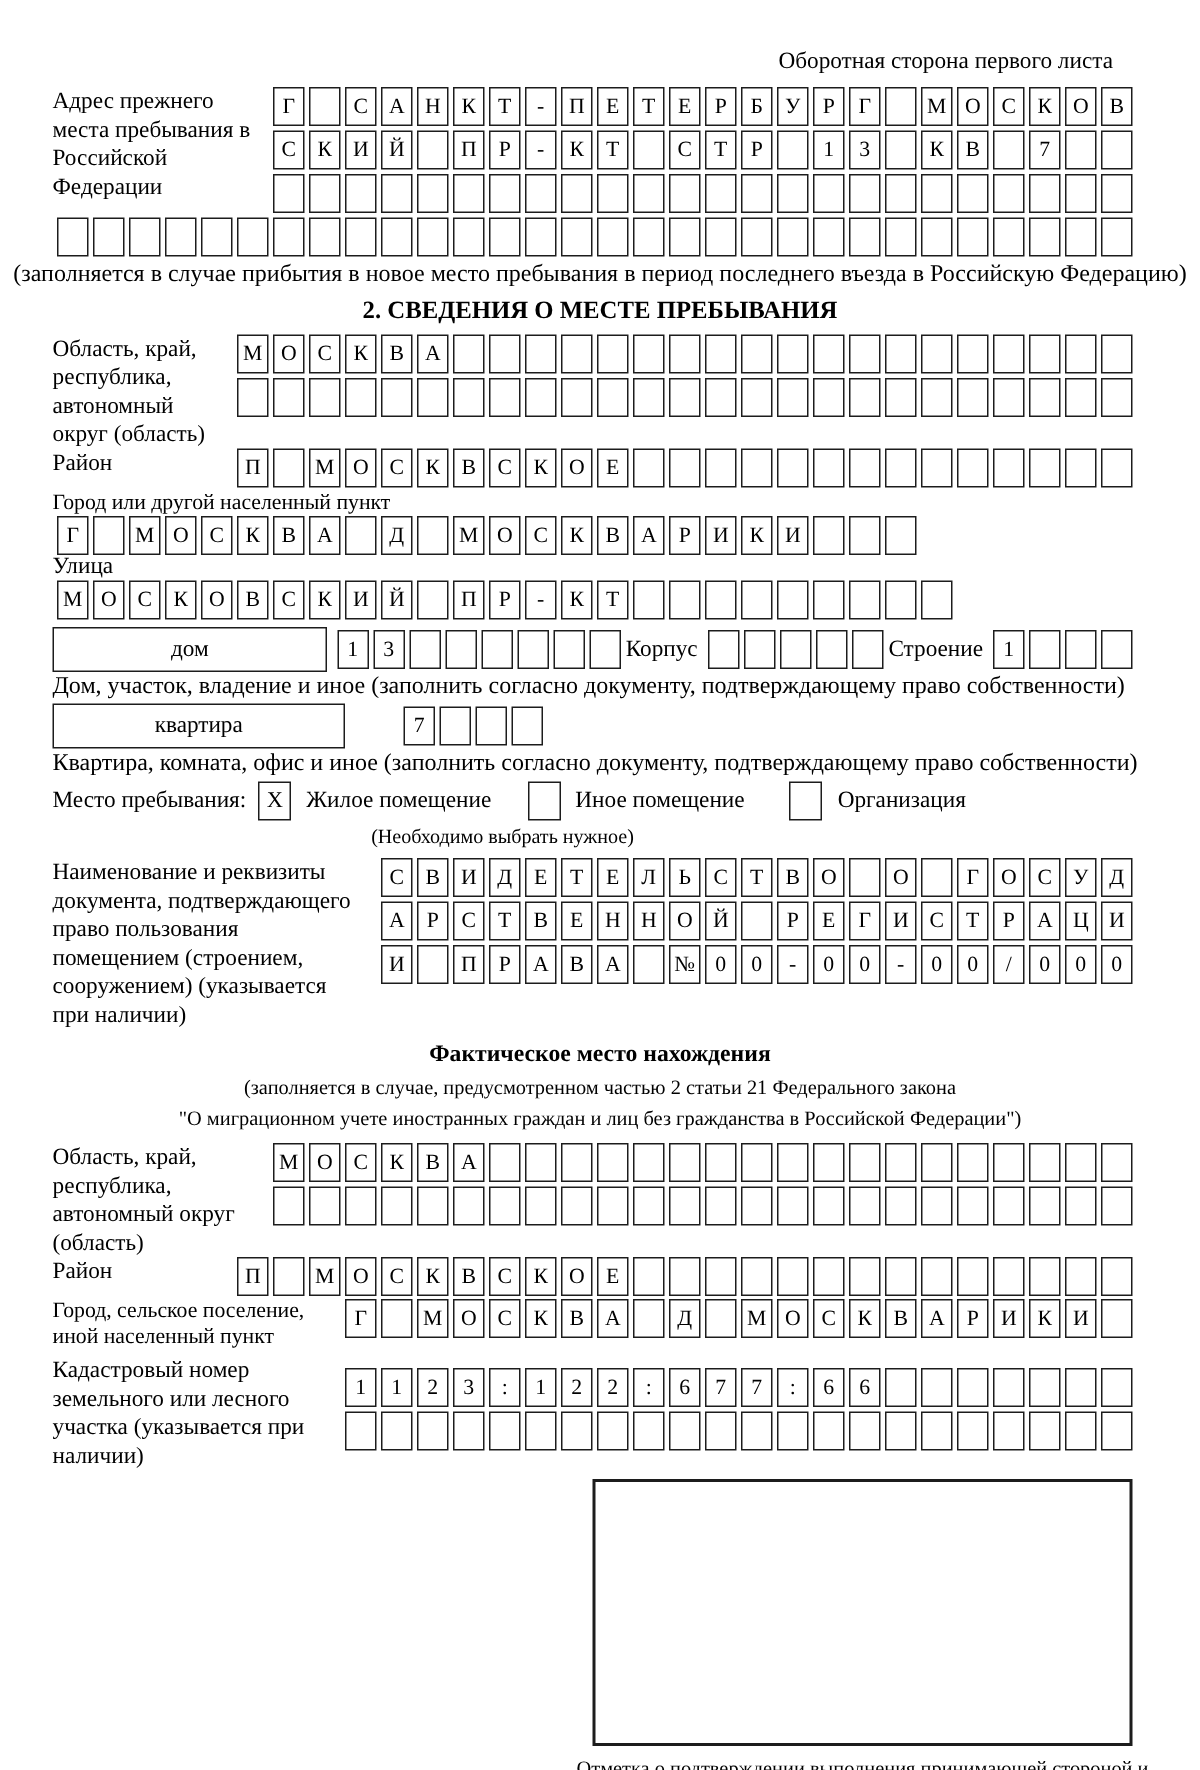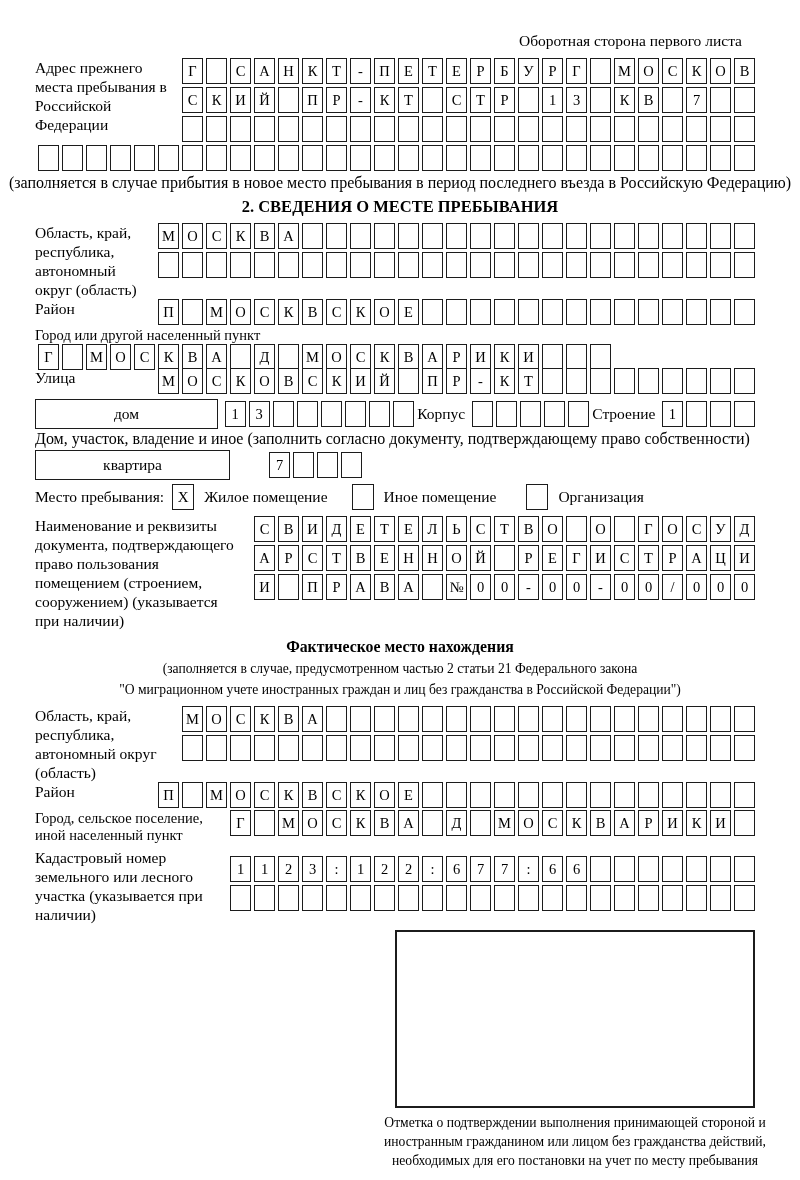--- a/index.html
+++ b/index.html
@@ -12,21 +12,21 @@
   .lbl.sm{font-size:14.5px;line-height:17px;}
   .stack{display:flex;flex-direction:column;gap:3px;flex:0 0 auto;align-items:flex-end;}
   .boxrow{display:flex;flex:0 0 auto;}
   .cbox{width:21px;height:26px;border:1.6px solid #1c1c1c;box-sizing:border-box;
         margin-left:3px;display:flex;align-items:center;justify-content:center;
         font-size:14.5px;background:#fff;}
   .caption{font-size:16px;line-height:16px;}
   .c-center{text-align:center;margin-top:4px;}
   .c-left{margin:2px 35px 0 35px;}
   .title{text-align:center;font-weight:bold;font-size:16.5px;margin:6px 0 6px;}
-  .mt4{margin-top:4px;} .mt6{margin-top:6px;} .mt8{margin-top:8px;}
+  .mt4{margin-top:4px;flex-direction:column;} .mt6{margin-top:6px;} .mt8{margin-top:8px;}
   .domrow{display:flex;align-items:center;justify-content:space-between;
           margin:5px 45px 2px 35px;font-size:15.5px;}
   .widebox{border:1.6px solid #1c1c1c;height:30px;box-sizing:border-box;
            display:flex;align-items:center;justify-content:center;flex:0 0 auto;}
   .wb-dom{width:183px;} .wb-kv{width:195px;}
   .kvrow{display:flex;align-items:center;margin:3px 45px 2px 35px;font-size:15.5px;}
   .kvrow .boxrow{margin-left:36px;}
   .mestorow{display:flex;align-items:center;margin:4px 45px 0 35px;font-size:15.5px;text-align:center;}
   .chk{width:22px;height:26px;border:1.6px solid #1c1c1c;box-sizing:border-box;
        display:flex;align-items:center;justify-content:center;font-size:15px;
@@ -354,30 +354,32 @@
 
   <div class="kvrow">
     <div class="widebox wb-kv">квартира</div>
     <div class="boxrow">
         <span class="cbox">7</span>
         <span class="cbox"></span>
         <span class="cbox"></span>
         <span class="cbox"></span>
       </div>
   </div>
+  <div class="caption c-left">Квартира, комната, офис и иное (заполнить согласно документу, подтверждающему право собственности)</div>
 
   <div class="mestorow">
     <span>Место пребывания:</span>
     <span class="chk">X</span>
     <span class="optlbl">Жилое помещение</span>
     <span class="chk g2"></span>
     <span class="optlbl">Иное помещение</span>
     <span class="chk g3"></span>
     <span class="optlbl">Организация</span>
   </div>
+  <div class="note">(Необходимо выбрать нужное)</div>
 
   <div class="frow mt6">
     <div class="lbl">Наименование и реквизиты документа, подтверждающего право пользования помещением (строением, сооружением) (указывается при наличии)</div>
     <div class="stack">
       <div class="boxrow">
           <span class="cbox">С</span>
           <span class="cbox">В</span>
           <span class="cbox">И</span>
           <span class="cbox">Д</span>
           <span class="cbox">Е</span>

